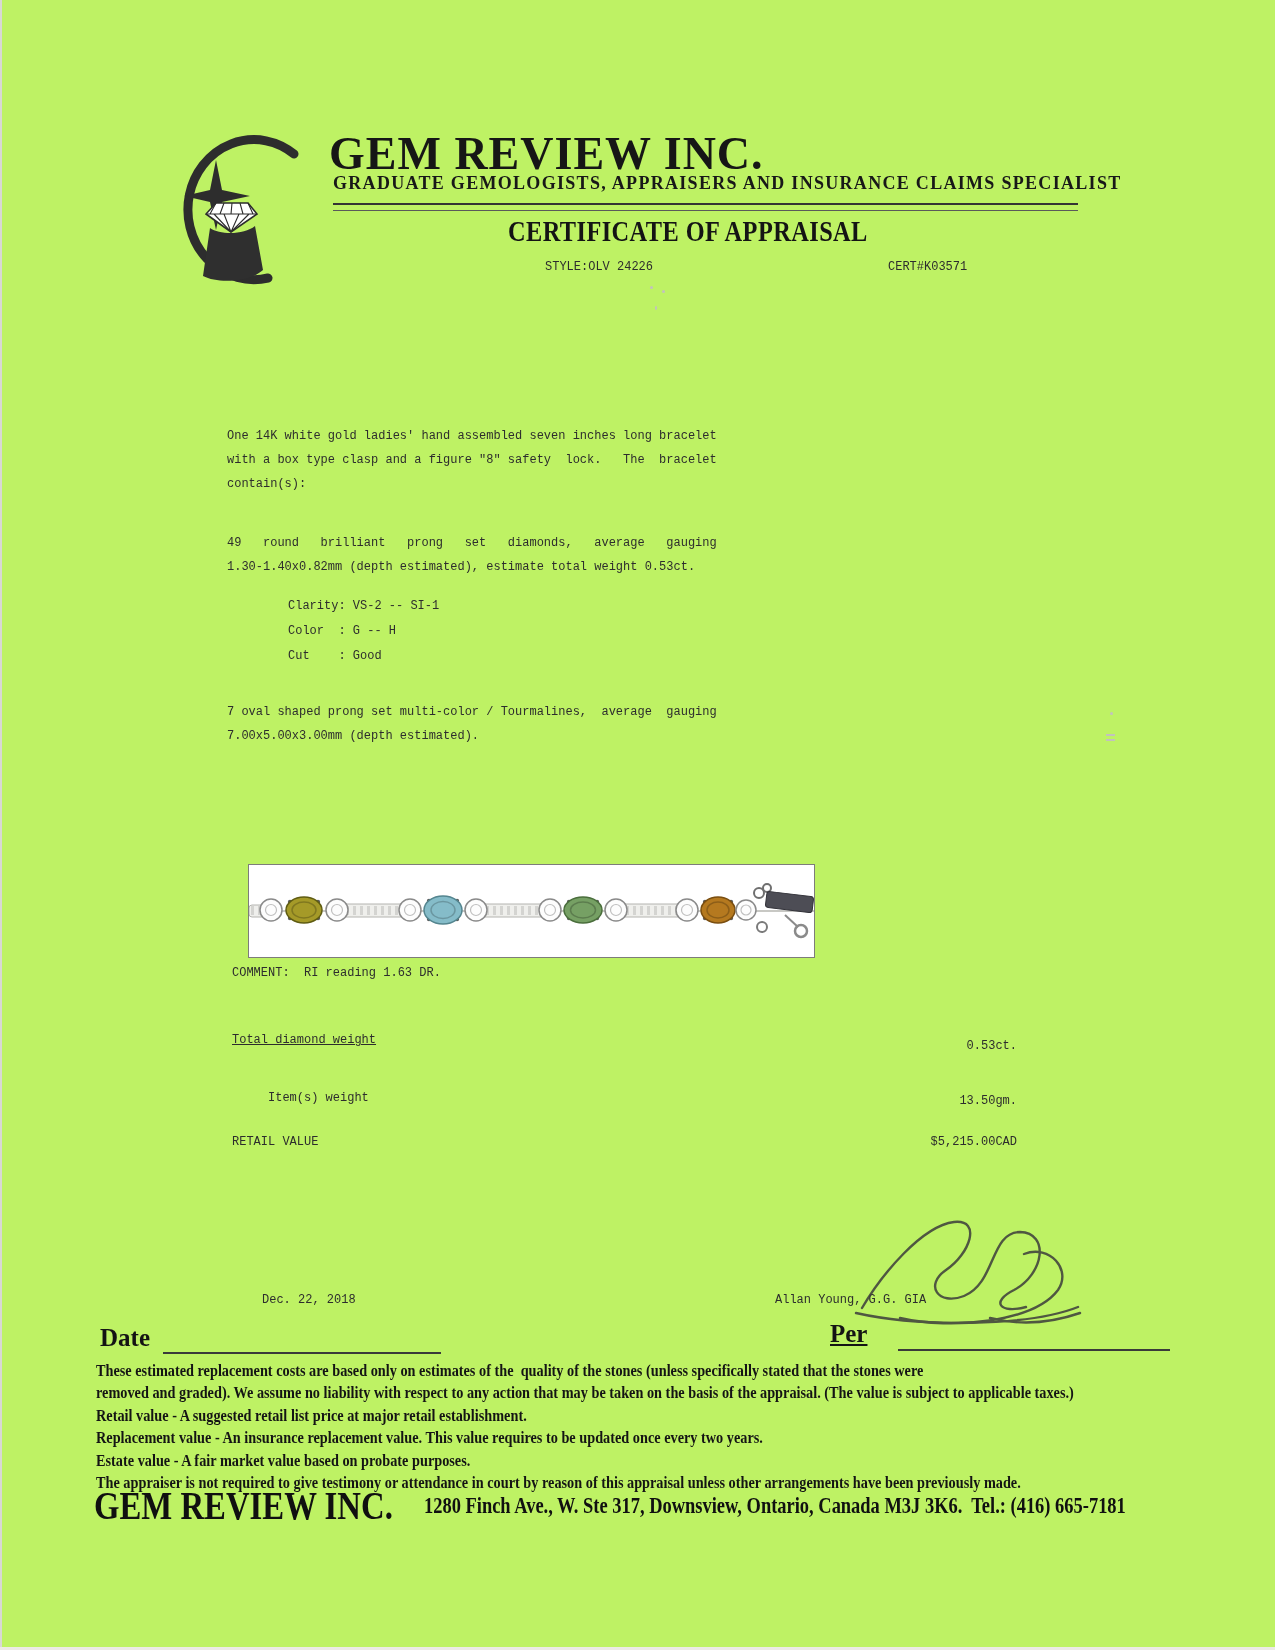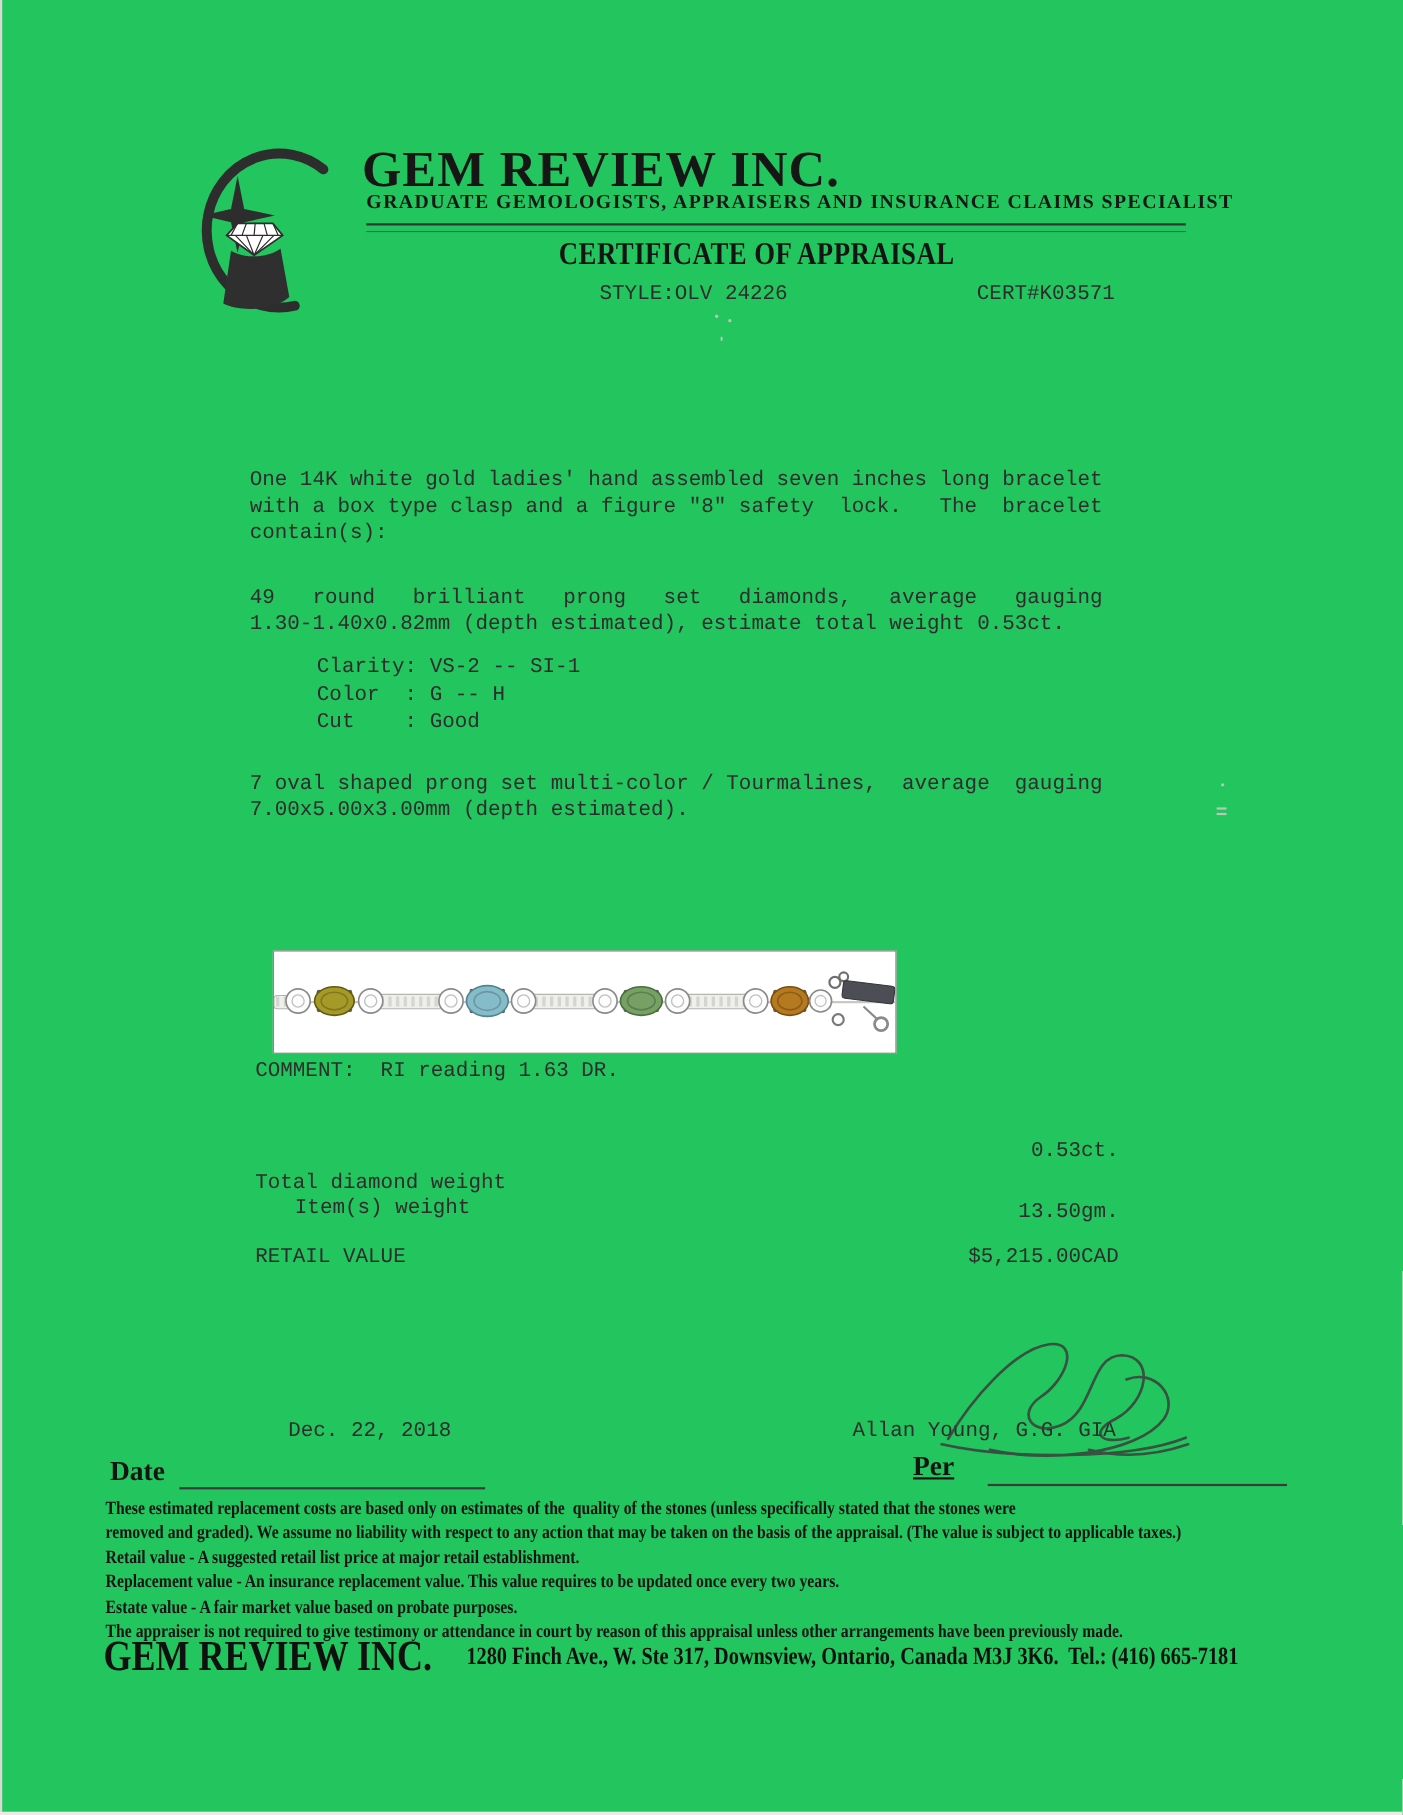--- a/index.html
+++ b/index.html
@@ -1,29 +1,29 @@
 <!DOCTYPE html>
 <html><head>
 <meta charset="utf-8">
 <style>
   html,body { margin:0; padding:0; background:#e9e9e6; }
   .page {
     position:relative; width:1275px; height:1650px; margin:0 auto;
-    background:#22c55e; overflow:hidden;
+    background:#bef264; overflow:hidden;
     font-family:"Liberation Serif", serif; color:#1c1c1c;
   }
   
   .scan-edge-left  { position:absolute; left:0; top:0; width:2px; height:1650px; background:#d8d8d4; }
   .scan-edge-bottom{ position:absolute; left:0; top:1647px; width:1275px; height:3px; background:#eceae6; }
   .speck { position:absolute; background:#c2c2bd; border-radius:50%; }
 
   
   .mono {
     position:absolute; font-family:"Liberation Mono","DejaVu Sans Mono",monospace;
-    font-size:19px; line-height:24px; color:#2d2d2d; white-space:pre;
+    font-size:12px; line-height:24px; color:#2d2d2d; white-space:pre;
   }
 
   .logo { position:absolute; left:158px; top:130px; }
 
   .company   { position:absolute; left:329px; top:127px; font-size:46px; font-weight:bold; letter-spacing:1px; color:#161616; }
   .tagline   { position:absolute; left:333px; top:173px; font-size:18px; font-weight:bold; letter-spacing:1.3px; color:#181818; white-space:pre; }
   .rule      { position:absolute; left:333px; top:203px; width:745px; height:5px;
                border-top:2.5px solid #343434; border-bottom:1.8px solid #5a5a5a; }
   .cert-title{ position:absolute; left:508px; top:215px; font-size:29px; font-weight:bold; letter-spacing:0.5px;
                transform:scaleX(0.84); transform-origin:0 0; color:#141414; white-space:pre; }
@@ -33,21 +33,21 @@
   .intro     { left:227px; top:424px; }
   .diamonds  { left:227px; top:531px; }
   .grades    { left:288px; top:594px; line-height:25px; }
   .tourm     { left:227px; top:700px; }
 
   .photo-frame { position:absolute; left:248px; top:864px; width:567px; height:94px;
                  background:#fff; border:1px solid #7d7d7a; box-sizing:border-box; }
 
   .comment   { left:232px; top:961px; }
   .ref       { left:232px; top:1001px; }
-  .tdw       { left:232px; top:1063px; }
+  .tdw       { left:232px; top:1028px;text-decoration:underline; }
   .iw        { left:232px; top:1086px;margin-left:36px; }
   .rv        { left:232px; top:1130px; }
   .val       { right:258px; }
   .v-tdw     { top:1034px; }
   .v-iw      { top:1089px; }
   .v-rv      { top:1130px; }
 
   .sig-date  { left:262px; top:1288px; }
   .signer    { left:775px; top:1288px; }
   .scribble  { position:absolute; left:848px; top:1210px; }

